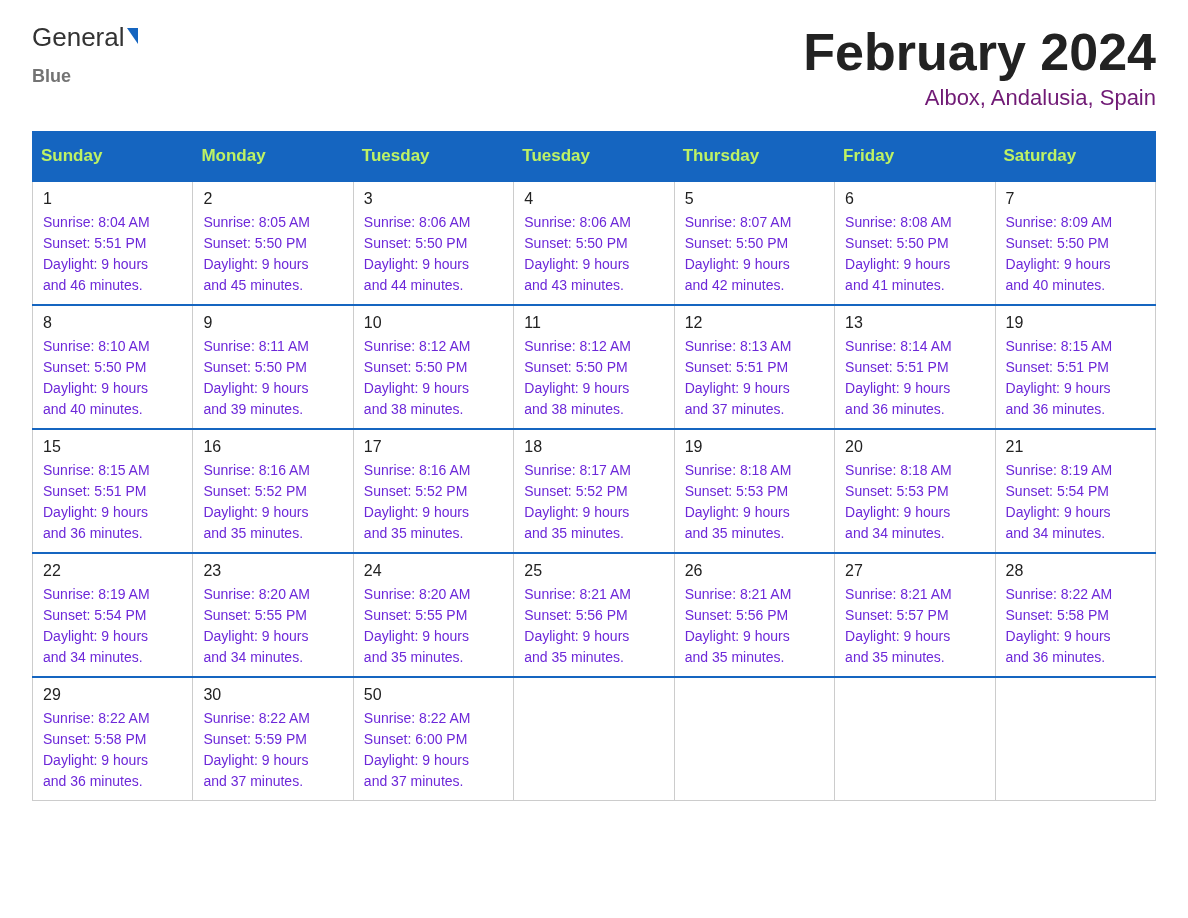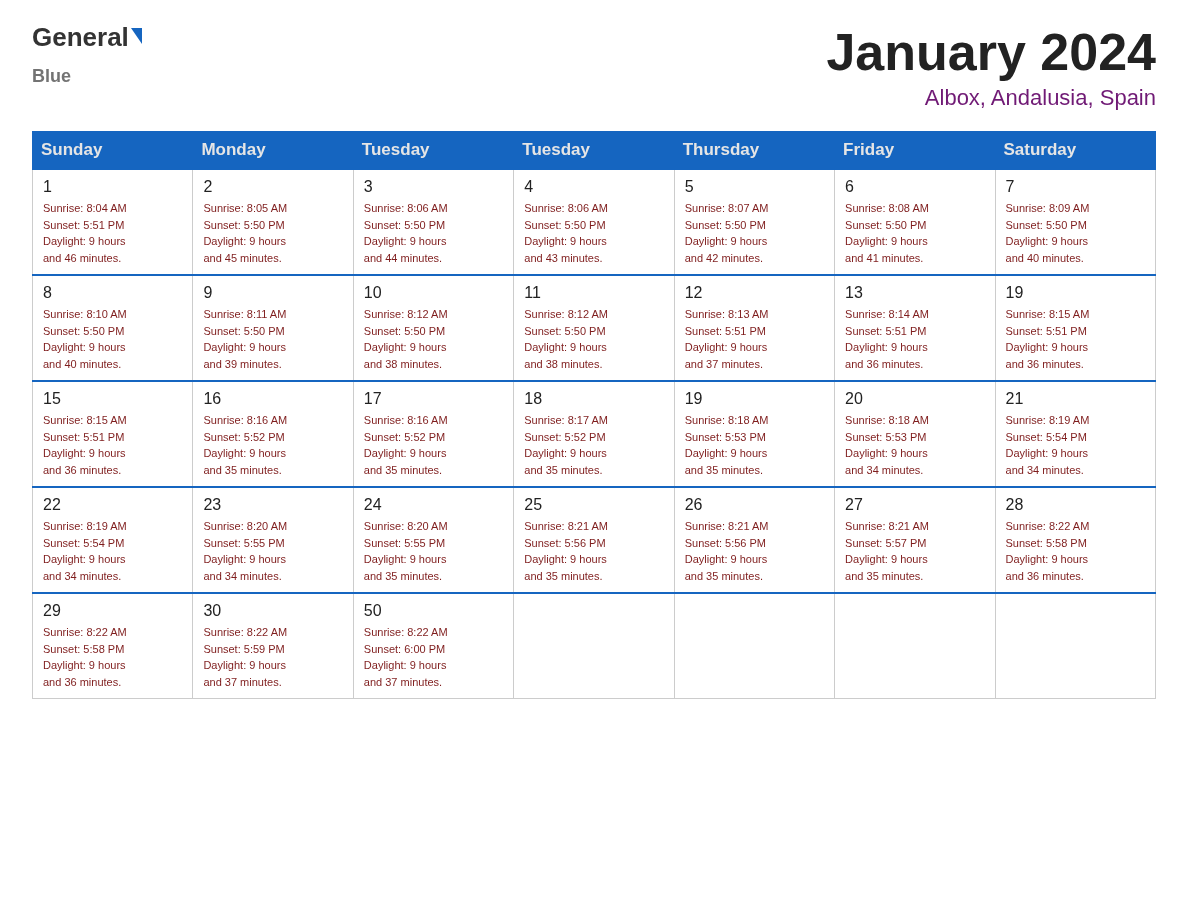--- a/index.html
+++ b/index.html
@@ -16,21 +16,21 @@
       align-items: flex-start;
       margin-bottom: 20px;
     }
     .logo-area {
       display: flex;
       flex-direction: column;
       align-items: flex-start;
     }
     .logo-text {
       font-size: 26px;
-      font-weight: bold;
+      font-weight: normal;
       color: #333;
       line-height: 1;
     }
     .logo-blue-line {
       font-size: 18px;
       font-weight: bold;
       color: #737373;
       margin-top: 16px;
     }
     .title-area {
@@ -47,24 +47,24 @@
       color: #701a75;
       margin-top: 4px;
     }
     .calendar-table {
       width: 100%;
       border-collapse: collapse;
       margin-top: 8px;
     }
     .calendar-table th {
       background-color: #1565c0;
-      color: #e5e5e5;
+      color: #bef264;
       font-size: 17px;
       font-weight: bold;
-      padding: 8px 8px;
+      padding: 14px 8px;
       text-align: left;
       border: 1px solid #1565c0;
     }
     .calendar-table td {
       vertical-align: top;
       padding: 8px 10px;
       border: 1px solid #ccc;
       border-top: 2px solid #1565c0;
       font-size: 13px;
       color: #333;
@@ -76,37 +76,37 @@
       background: #fff;
       border-top: 2px solid #1565c0;
     }
     .day-number {
       font-size: 16px;
       font-weight: normal;
       color: #222;
       margin-bottom: 4px;
     }
     .day-info {
-      font-size: 11px;
-      color: #7f1d1d;
+      font-size: 14px;
+      color: #6d28d9;
       line-height: 1.5;
     }
   </style>
 </head>
 <body>
 
 <div class="header-area">
   <div class="logo-area">
     <div class="logo-text">
       General<span style="display:inline-block;width:0;height:0;border-left:11px solid transparent;border-bottom:0px solid;border-top:16px solid #1565c0;margin-left:2px;vertical-align:top;margin-top:4px;"></span>
     </div>
     <div class="logo-blue-line">Blue</div>
   </div>
   <div class="title-area">
-    <div class="month-title">January 2024</div>
+    <div class="month-title">February 2024</div>
     <div class="location-title">Albox, Andalusia, Spain</div>
   </div>
 </div>
 
 <table class="calendar-table">
   <thead>
     <tr>
       <th>Sunday</th>
       <th>Monday</th>
       <th>Tuesday</th>

